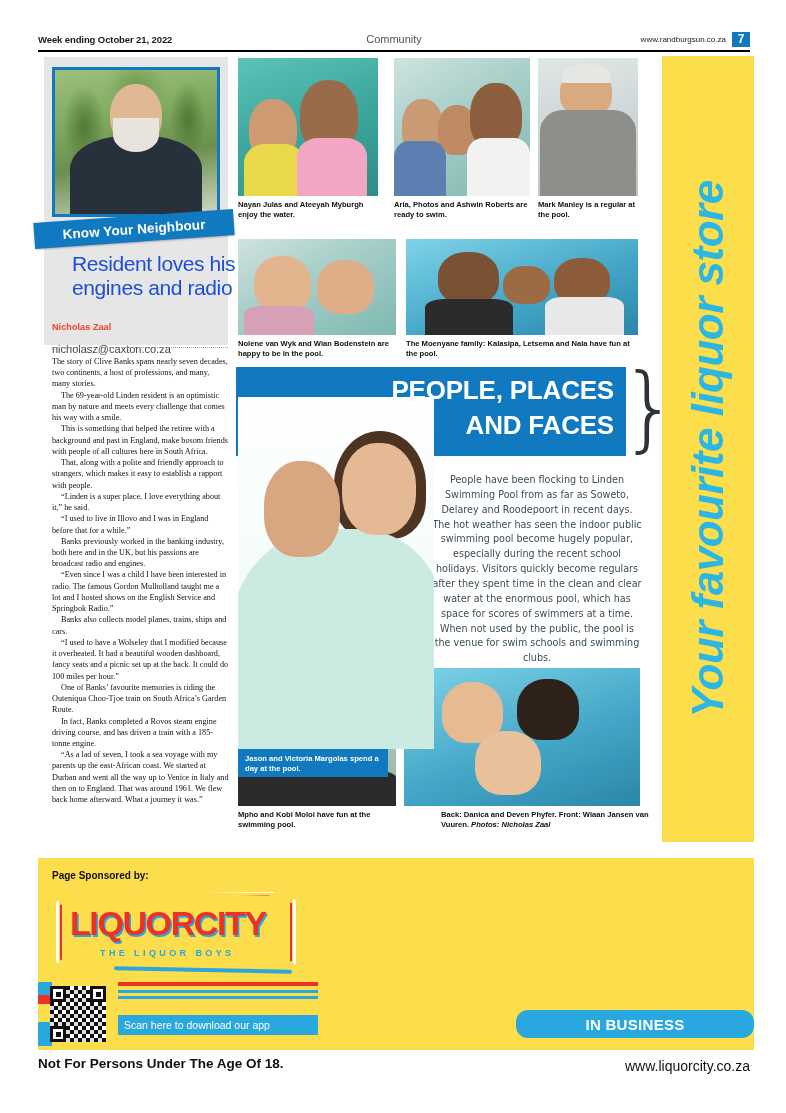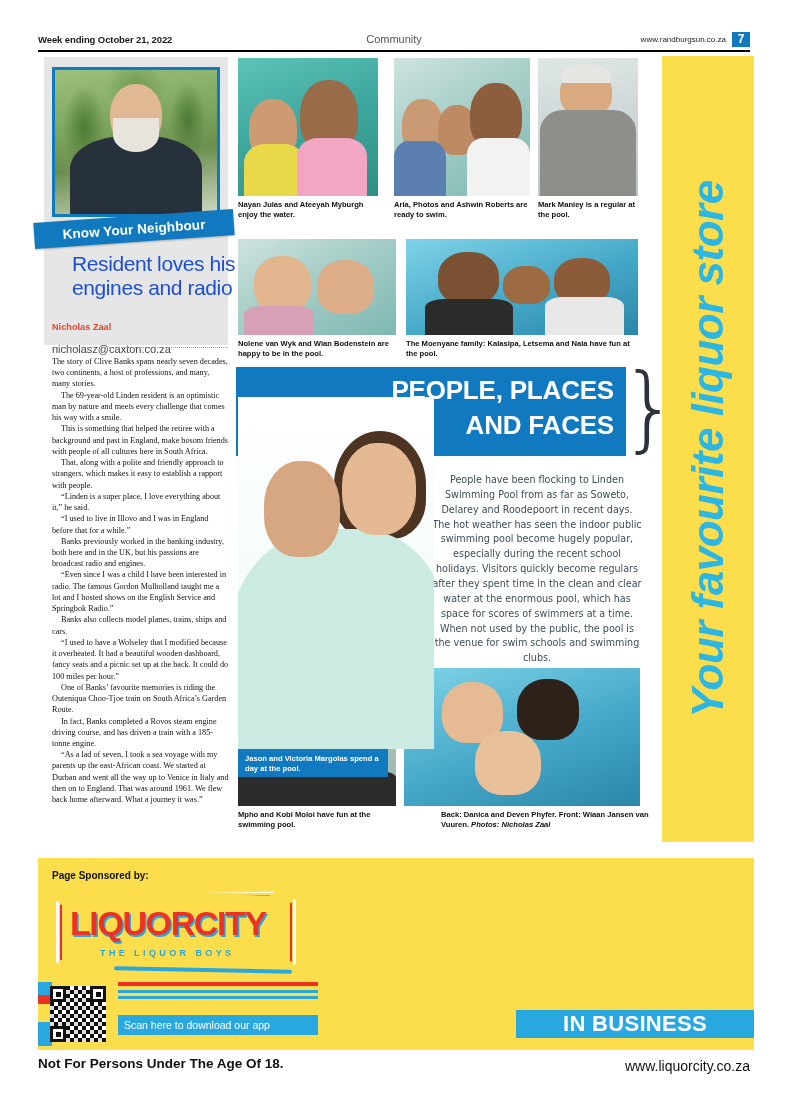--- a/index.html
+++ b/index.html
@@ -260,21 +260,21 @@
   .app-bar {
     position: absolute; left: 0; top: 33px; width: 100%; height: 20px;
     background: #29a7df; color: #fff; font-size: 10.5px;
     display: flex; align-items: center; padding-left: 6px;
   }
   .app-stripe-y2 { position:absolute; left:0; top:56px; width:100%; height:8px; background:#fcdd4b; }
   .badge-business {
     position: absolute; left: 516px; top: 1010px; width: 238px; height: 28px;
     background: #29a7df; color: #fff;
     display: flex; align-items: center; justify-content: center;
-    font-size: 22px; font-weight: bold; letter-spacing: .3px;
+    font-size: 15px; font-weight: bold; letter-spacing: .3px; border-radius: 12px;
   }
 
   .footer-left {
     position: absolute; left: 38px; top: 1056px;
     font-size: 13.5px; font-weight: bold; color: #111;
   }
   .footer-right {
     position: absolute; right: 36px; top: 1058px;
     font-size: 14px; color: #111;
   }

